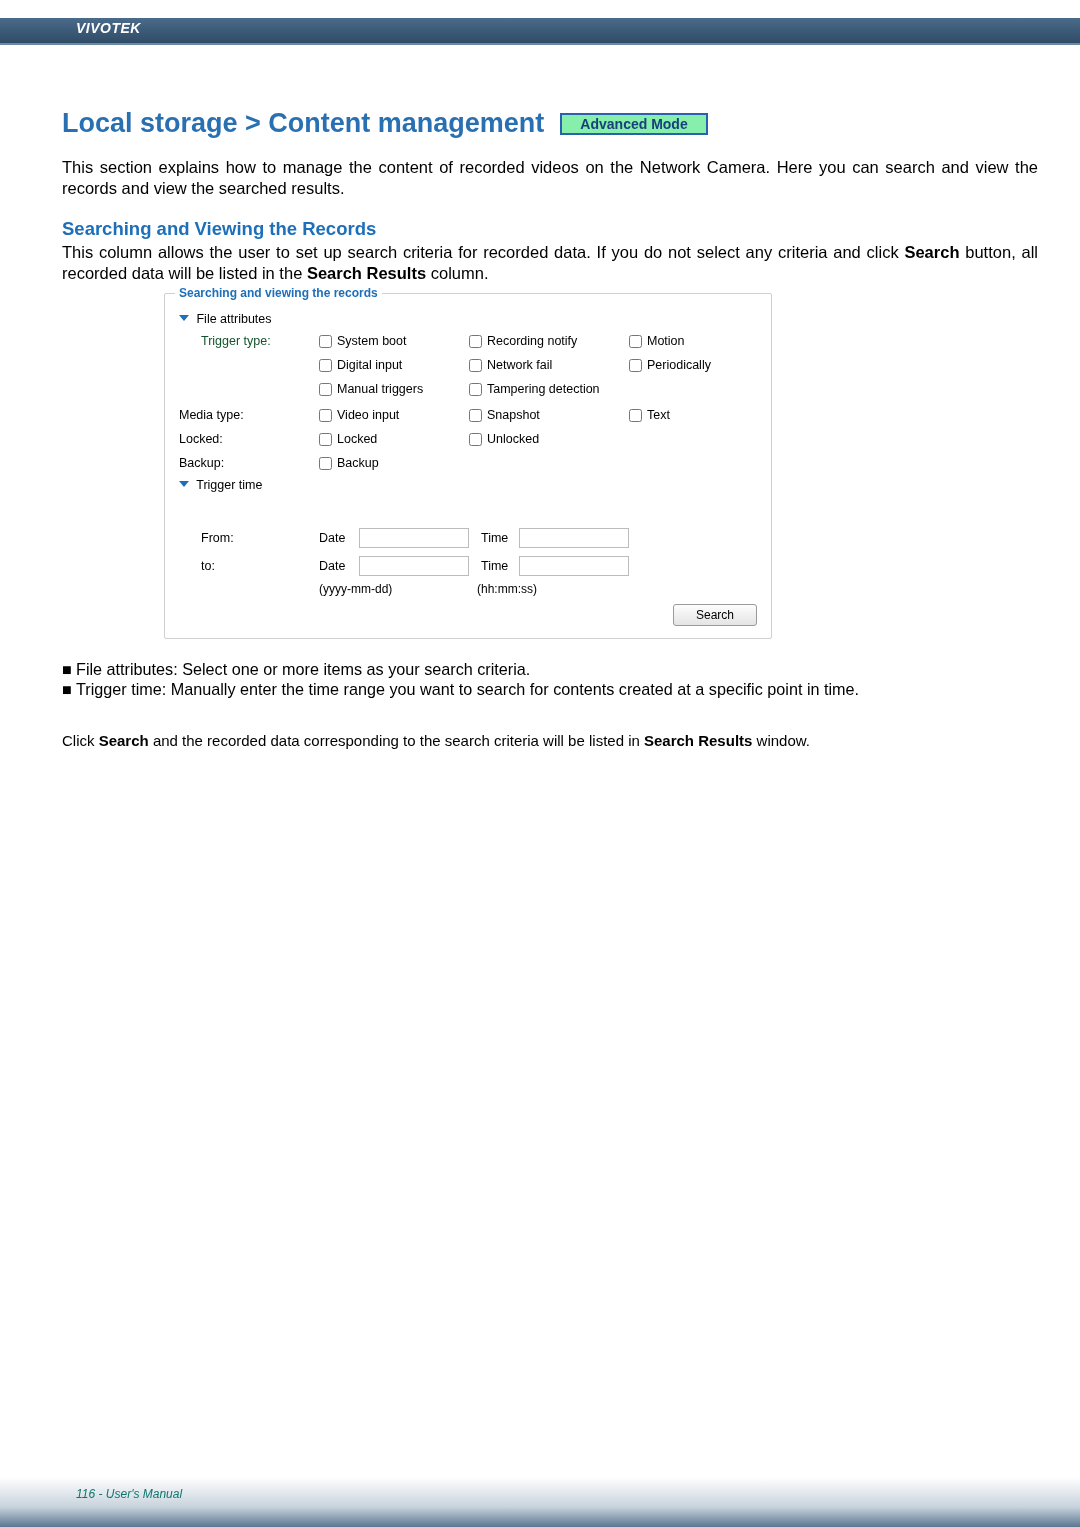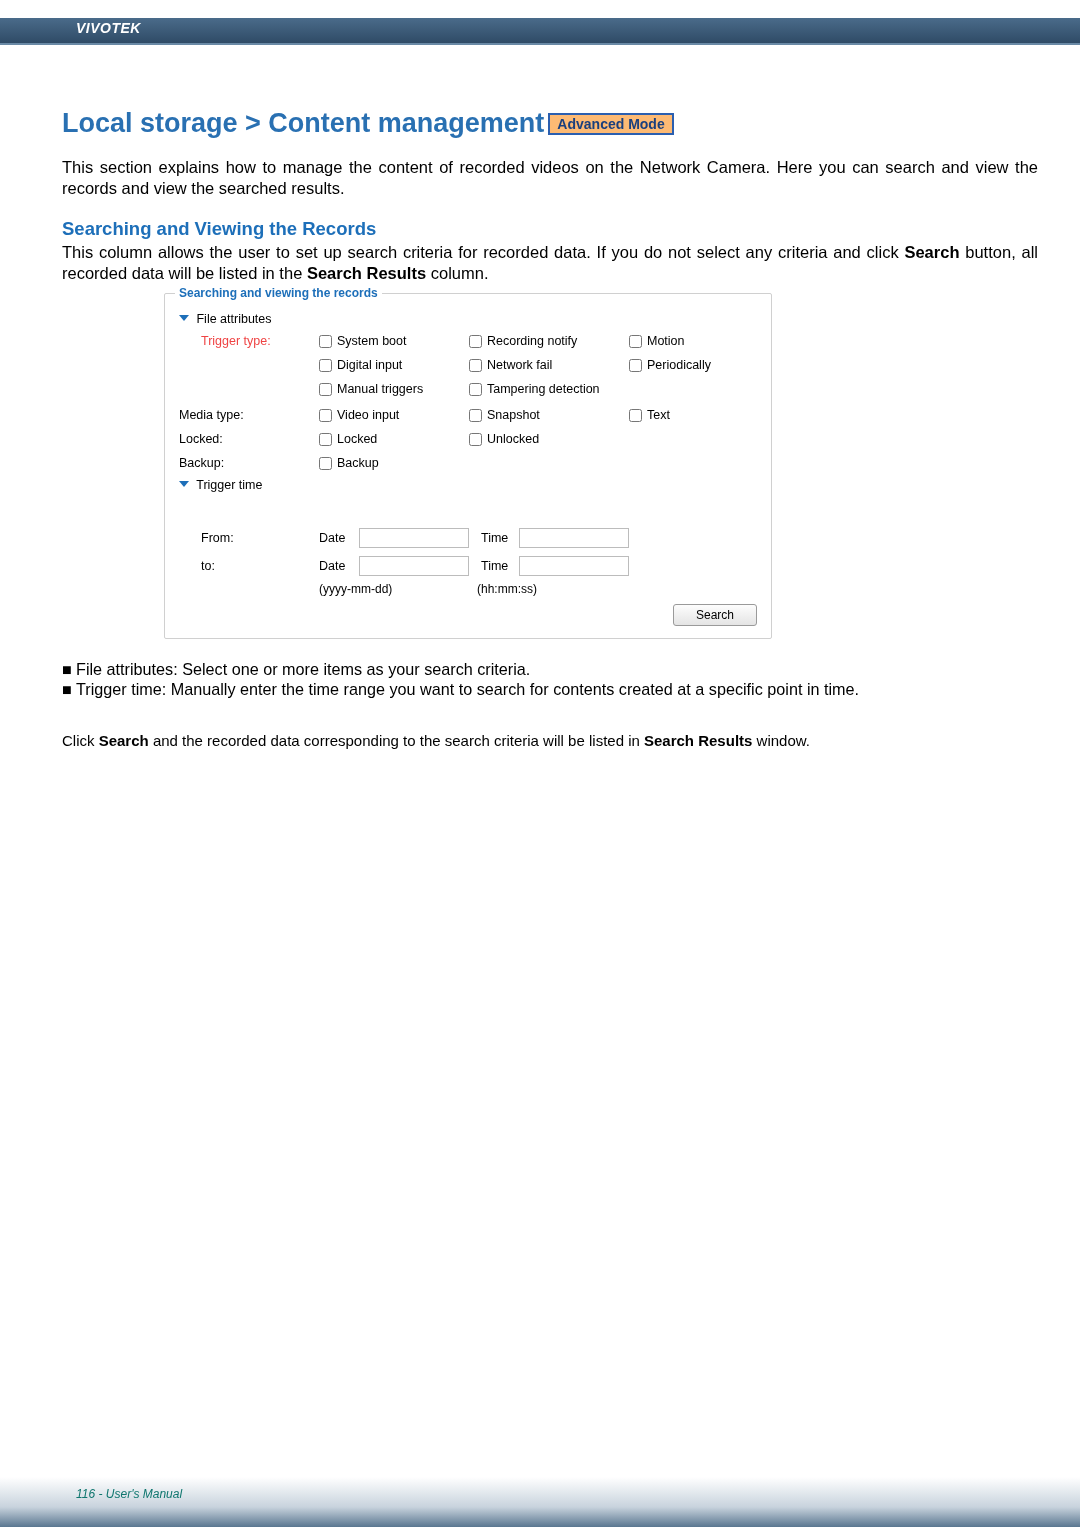--- a/index.html
+++ b/index.html
@@ -3,37 +3,37 @@
 <meta charset="utf-8">
 <style>
   * { box-sizing: border-box; margin: 0; padding: 0; }
   html, body { width: 1080px; height: 1527px; font-family: Arial, Helvetica, sans-serif; background: #fff; color: #000; }
   .page { width: 1080px; height: 1527px; position: relative; }
   .hdr-bar { position: absolute; left: 0; top: 18px; width: 1080px; height: 25px; background: linear-gradient(#4a6b8a 0%, #2f4b66 100%); }
   .hdr-brand { position: absolute; left: 76px; top: 20px; color: #fff; font-size: 14px; font-style: italic; font-weight: 700; letter-spacing: 0.5px; }
   .hdr-underline { position: absolute; left: 0; top: 43px; width: 1080px; height: 2px; background: #6a8aa6; }
 
   .content { position: absolute; left: 62px; top: 108px; right: 42px; }
-  .title-row { display: flex; align-items: center; gap: 4px; margin-bottom: 18px; }
+  .title-row { display: flex; align-items: center; gap: 16px; margin-bottom: 18px; }
   .title-txt { color: #2970b2; font-size: 27px; font-weight: 700; }
-  .mode-badge { display: inline-block; border: 2px solid #2b5fb0; background: #fdba74; color: #1a3f7d; font-weight: 700; font-size: 14px; padding: 2px 7px; line-height: 1; }
+  .mode-badge { display: inline-block; border: 2px solid #2b5fb0; background: #86efac; color: #1a3f7d; font-weight: 700; font-size: 14px; padding: 2px 18px; line-height: 1; }
 
   .para { font-size: 16.5px; line-height: 1.25; margin-bottom: 20px; text-align: justify; }
   .para-2 { margin-bottom: 9px; }
   .subhead { color: #1d6fb9; font-size: 18.5px; font-weight: 700; margin-bottom: 2px; }
 
   .fieldset-wrap { margin-top: 6px; margin-left: 102px; width: 608px; position: relative; }
   .fieldset { border: 1px solid #d0d0d0; border-radius: 2px; padding: 14px 14px 12px 14px; position: relative; }
   .legend { position: absolute; top: -8px; left: 10px; background: #fff; padding: 0 4px; color: #1d6fb9; font-weight: 700; font-size: 12px; }
 
   .sec-head { color: #000; font-size: 12.5px; margin: 4px 0 8px 0; }
   .chev { color: #1d6fb9; display: inline-block; width: 14px; }
 
   .rowgrid { display: grid; grid-template-columns: 140px 150px 160px 120px; align-items: center; font-size: 12.5px; row-gap: 10px; margin-bottom: 8px; }
-  .rowgrid .lbl { padding-left: 22px; color: #ef4444; }
+  .rowgrid .lbl { padding-left: 22px; color: #14532d; }
   .cb { display: inline-flex; align-items: flex-end; gap: 5px; color: #000; }
   .cb input { width: 13px; height: 13px; }
 
   .rowgrid2 { display: grid; grid-template-columns: 140px 150px 160px 120px; align-items: center; font-size: 12.5px; row-gap: 10px; margin-top: 12px; margin-bottom: 4px; }
 
   .trigtime { font-size: 12.5px; margin-top: 36px; }
   .trow { display: grid; grid-template-columns: 140px 40px 110px 50px 110px; align-items: center; row-gap: 10px; }
   .tinput { height: 20px; border: 1px solid #bcbcbc; background: #fff; font-size: 12px; padding: 0 3px; }
   .hints { display: grid; grid-template-columns: 290px 160px; font-size: 12px; color: #000; margin-top: 6px; }
   .hints .h1 { text-align: left; padding-left: 140px; }

